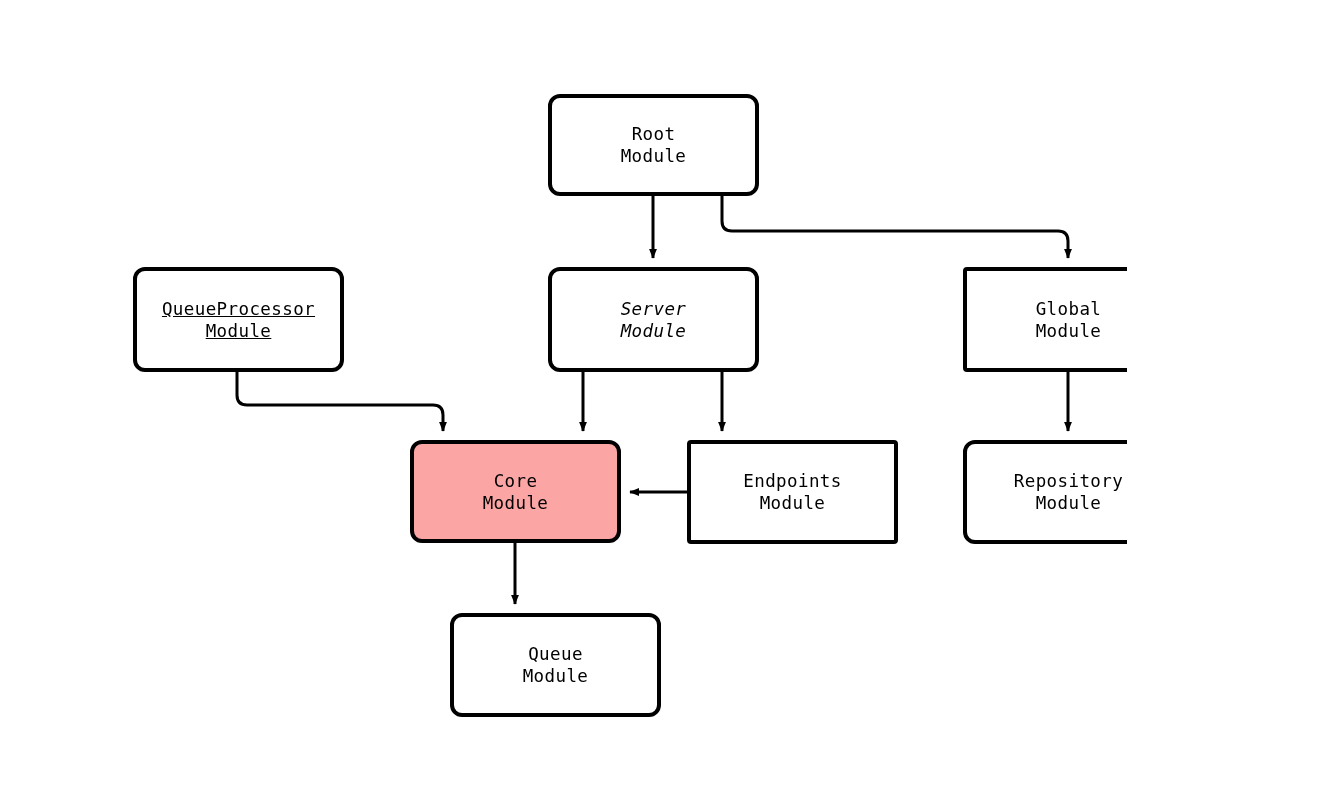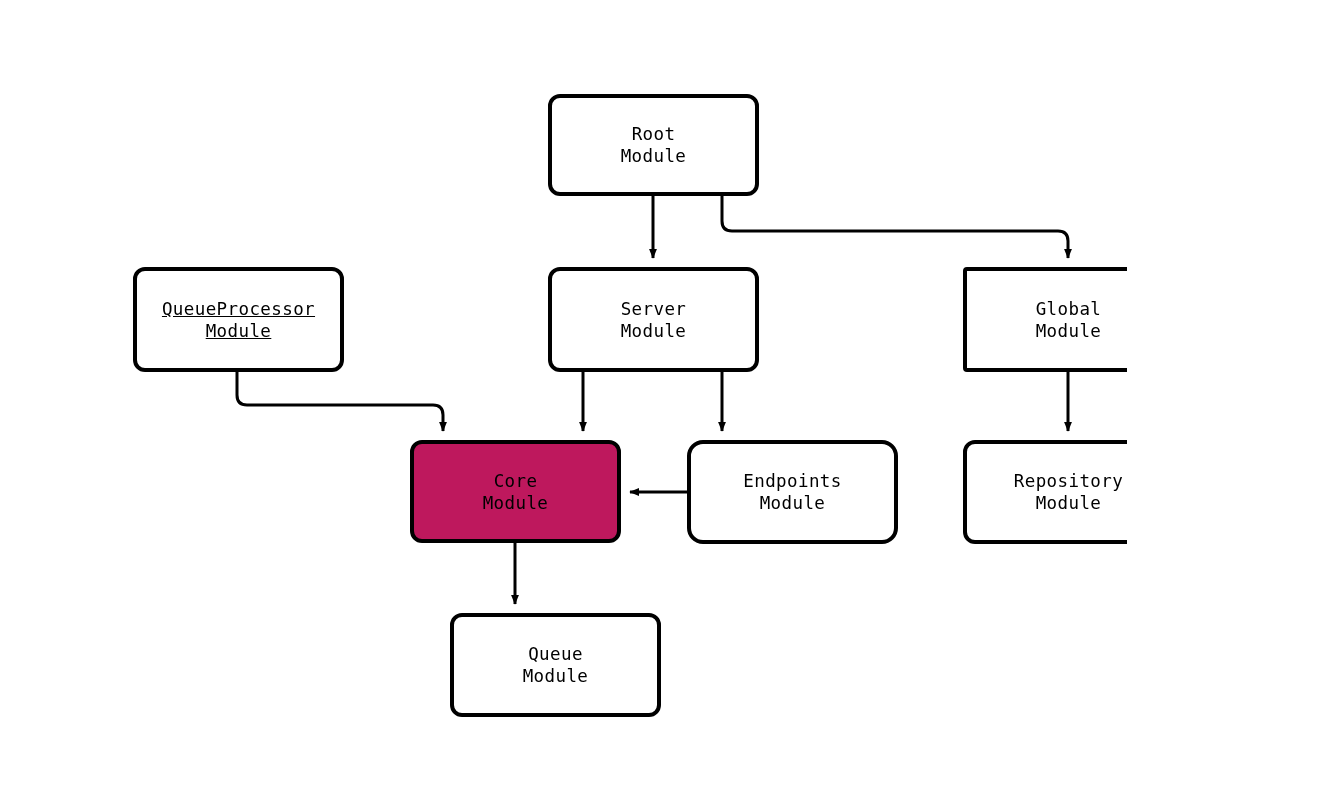--- a/index.html
+++ b/index.html
@@ -75,33 +75,33 @@
 
   <div id="nodes-layer">
       <div class="node" style="left: 548px; top: 94px; width: 211px; height: 102px; background: rgb(255, 255, 255); border-color: rgb(0, 0, 0); border-width: 4px; border-radius: 12px;">
         <span class="node-line">Root</span>
         <span class="node-line">Module</span>
       </div>
       <div class="node" style="left: 133px; top: 267px; width: 211px; height: 105px; background: rgb(255, 255, 255); border-color: rgb(0, 0, 0); border-width: 4px; border-radius: 12px; text-decoration: underline;">
         <span class="node-line">QueueProcessor</span>
         <span class="node-line">Module</span>
       </div>
-      <div class="node" style="left: 548px; top: 267px; width: 211px; height: 105px; background: rgb(255, 255, 255); border-color: rgb(0, 0, 0); border-width: 4px; border-radius: 12px;">
+      <div class="node" style="left: 548px; top: 267px; width: 211px; height: 105px; background: rgb(255, 255, 255); border-color: rgb(0, 0, 0); border-width: 4px; border-radius: 12px; font-style: italic;">
         <span class="node-line">Server</span>
         <span class="node-line">Module</span>
       </div>
       <div class="node" style="left: 963px; top: 267px; width: 211px; height: 105px; background: rgb(255, 255, 255); border-color: rgb(0, 0, 0); border-width: 4px; border-radius: 4px;">
         <span class="node-line">Global</span>
         <span class="node-line">Module</span>
       </div>
-      <div class="node" style="left: 410px; top: 440px; width: 211px; height: 103px; background: #be185d; border-color: rgb(0, 0, 0); border-width: 4px; border-radius: 12px;">
+      <div class="node" style="left: 410px; top: 440px; width: 211px; height: 103px; background: #fca5a5; border-color: rgb(0, 0, 0); border-width: 4px; border-radius: 12px;">
         <span class="node-line">Core</span>
         <span class="node-line">Module</span>
       </div>
-      <div class="node" style="left: 687px; top: 440px; width: 211px; height: 104px; background: rgb(255, 255, 255); border-color: rgb(0, 0, 0); border-width: 4px; border-radius: 16px;">
+      <div class="node" style="left: 687px; top: 440px; width: 211px; height: 104px; background: rgb(255, 255, 255); border-color: rgb(0, 0, 0); border-width: 4px; border-radius: 4px;">
         <span class="node-line">Endpoints</span>
         <span class="node-line">Module</span>
       </div>
       <div class="node" style="left: 963px; top: 440px; width: 211px; height: 104px; background: rgb(255, 255, 255); border-color: rgb(0, 0, 0); border-width: 4px; border-radius: 12px;">
         <span class="node-line">Repository</span>
         <span class="node-line">Module</span>
       </div>
       <div class="node" style="left: 410px; top: 613px; width: 211px; height: 104px; background: rgb(255, 255, 255); border-color: rgb(0, 0, 0); border-width: 4px; border-radius: 12px; margin-left: 40px;">
         <span class="node-line">Queue</span>
         <span class="node-line">Module</span>

